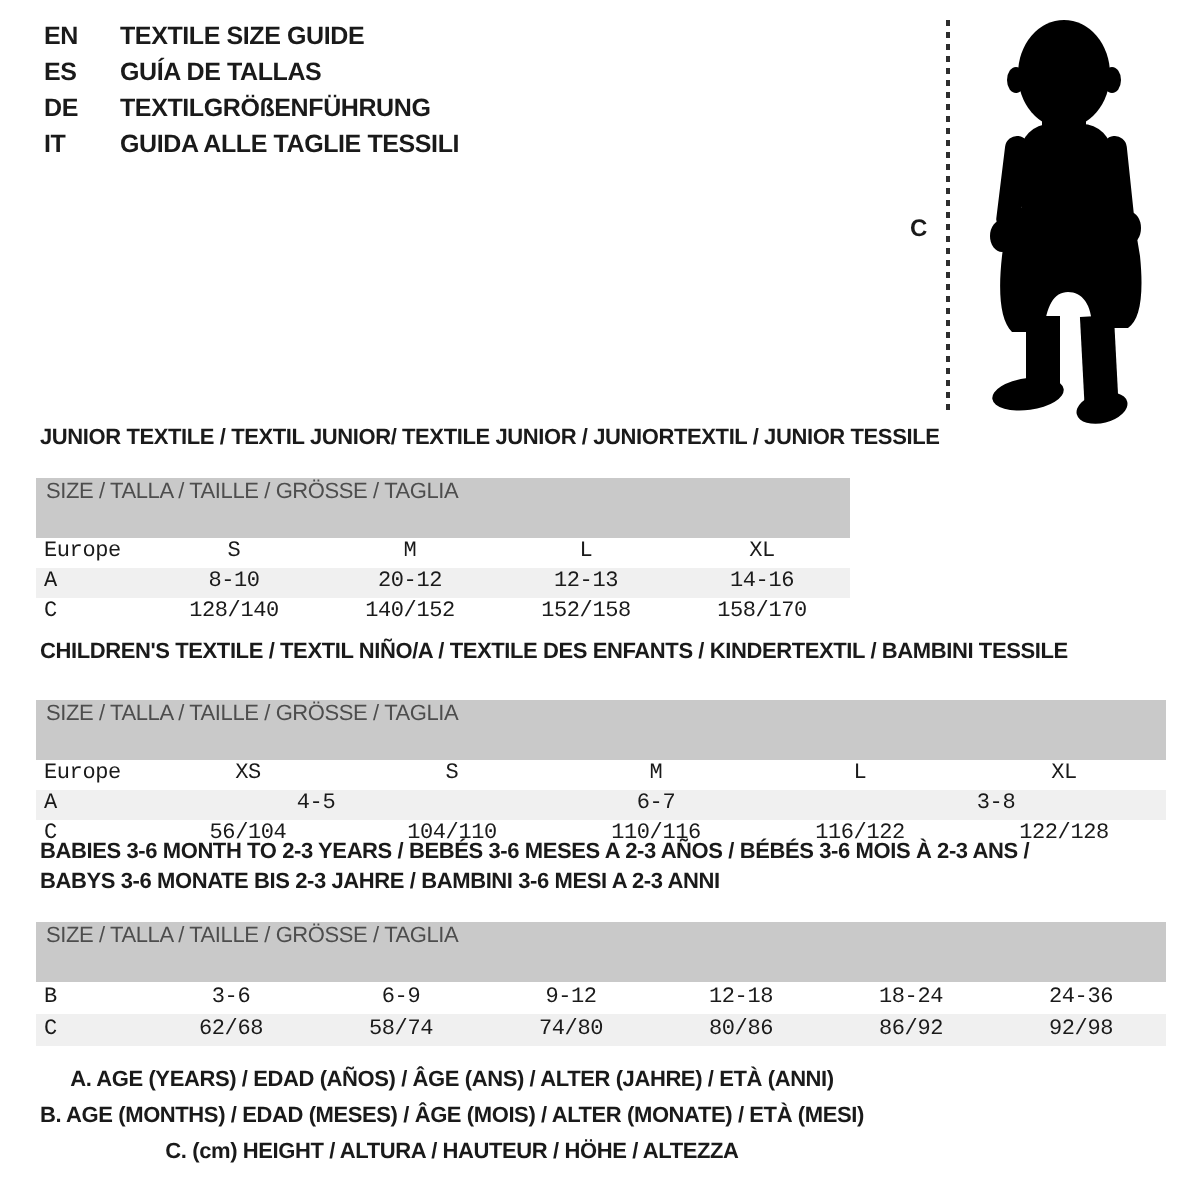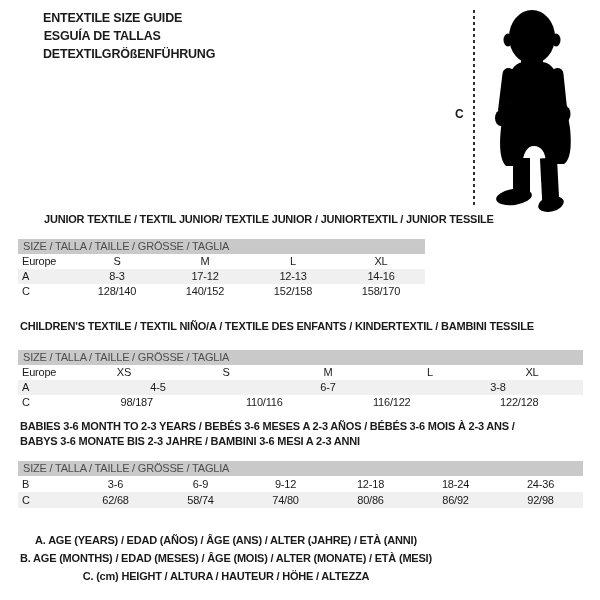--- a/index.html
+++ b/index.html
@@ -7,21 +7,21 @@
   body { font-family: "Liberation Sans", sans-serif; color: #1a1a1a; }
   .page {
     position: relative;
     width: 600px; height: 600px;
     background: #ffffff;
     overflow: hidden;
     letter-spacing: -0.2px;
   }
 
   
-  .lang-block { position: absolute; left: 22px; top: 9px; text-align: right; }
+  .lang-block { position: absolute; left: 22px; top: 9px; }
   .lang-row { display: flex; line-height: 18px; font-size: 12.5px; font-weight: bold; }
   .lang-code { width: 38px; }
   .lang-text { white-space: nowrap; }
 
   
   .figure-area { position: absolute; left: 450px; top: 0; width: 150px; height: 215px; }
   .measure-line {
     position: absolute; left: 23px; top: 10px; width: 2px; height: 197px;
     background: repeating-linear-gradient(to bottom, #2d2d2d 0 3px, transparent 3px 6px);
   }
@@ -31,25 +31,25 @@
   }
   .toddler { position: absolute; left: 38px; top: 8px; }
 
   
   .tbl-title {
     position: absolute; left: 20px;
     font-size: 11px; font-weight: bold; line-height: 15px; white-space: nowrap;
   }
   .size-table { position: absolute; left: 18px; }
   .size-table .hdr {
-    height: 15px; line-height: 15px;
+    height: 30px; line-height: 15px;
     background: #c9c9c9; color: #4d4d4d;
     font-size: 11px; padding-left: 5px;
   }
-  .size-table .row { display: flex; height: 15px; line-height: 15px; font-size: 11px; }
+  .size-table .row { display: flex; height: 15px; line-height: 15px; font-size: 11px; font-family: Liberation Mono, monospace; }
   .size-table .row.alt { background: #f0f0f0; }
   .size-table .lbl { width: 55px; padding-left: 4px; }
   .size-table .val { flex: 1; text-align: center; }
   .t3 .row { height: 16px; line-height: 16px; }
 
   
   .notes { position: absolute; left: 20px; top: 531px; }
   .note-line { font-size: 11px; font-weight: bold; line-height: 18px; white-space: nowrap; text-align: center; }
 </style>
 </head>
@@ -63,20 +63,24 @@
       <span class="lang-text">TEXTILE SIZE GUIDE</span>
     </div>
     <div class="lang-row">
       <span class="lang-code">ES</span>
       <span class="lang-text">GUÍA DE TALLAS</span>
     </div>
     <div class="lang-row">
       <span class="lang-code">DE</span>
       <span class="lang-text">TEXTILGRÖßENFÜHRUNG</span>
     </div>
+    <div class="lang-row">
+      <span class="lang-code">IT</span>
+      <span class="lang-text">GUIDA ALLE TAGLIE TESSILI</span>
+    </div>
   </div>
 
   <div class="figure-area">
     <div class="measure-line"></div>
     <div class="measure-label">C</div>
     <svg class="toddler" width="95" height="205" viewBox="0 0 95 205" xmlns="http://www.w3.org/2000/svg">
       <g fill="#000000">
         <ellipse cx="44" cy="29" rx="23" ry="27"></ellipse>
         <ellipse cx="20" cy="32" rx="4.5" ry="6.5"></ellipse>
         <ellipse cx="68" cy="32" rx="4.5" ry="6.5"></ellipse>
@@ -88,34 +92,34 @@
         <ellipse cx="77" cy="106" rx="5.5" ry="8"></ellipse>
         <path d="M16,96 L78,96 L82,120 C84,140 82,152 76,156 L58,156 C58,144 53,138 46,138 C39,138 35,145 34,158 L18,158 C12,152 11,138 13,120 Z"></path>
         <rect x="25" y="150" width="17" height="38"></rect>
         <rect x="53" y="150" width="17" height="44" transform="rotate(-3 61 170)"></rect>
         <ellipse cx="26" cy="189" rx="18" ry="8" transform="rotate(-8 26 189)"></ellipse>
         <ellipse cx="63" cy="196" rx="13" ry="7.5" transform="rotate(-14 63 196)"></ellipse>
       </g>
     </svg>
   </div>
 
-  <div class="tbl-title" style="top:212px;margin-left:24px;">JUNIOR TEXTILE / TEXTIL JUNIOR/ TEXTILE JUNIOR / JUNIORTEXTIL / JUNIOR TESSILE</div>
+  <div class="tbl-title" style="top:212px;">JUNIOR TEXTILE / TEXTIL JUNIOR/ TEXTILE JUNIOR / JUNIORTEXTIL / JUNIOR TESSILE</div>
   <div class="size-table t1" style="top:239px; width:407px;">
     <div class="hdr">SIZE / TALLA / TAILLE / GRÖSSE / TAGLIA</div>
     <div class="row">
       <span class="lbl">Europe</span>
       <span class="val">S</span>
       <span class="val">M</span>
       <span class="val">L</span>
       <span class="val">XL</span>
     </div>
     <div class="row alt">
       <span class="lbl">A</span>
-      <span class="val">8-3</span>
-      <span class="val">17-12</span>
+      <span class="val">8-10</span>
+      <span class="val">20-12</span>
       <span class="val">12-13</span>
       <span class="val">14-16</span>
     </div>
     <div class="row">
       <span class="lbl">C</span>
       <span class="val">128/140</span>
       <span class="val">140/152</span>
       <span class="val">152/158</span>
       <span class="val">158/170</span>
     </div>
@@ -133,21 +137,22 @@
       <span class="val">XL</span>
     </div>
     <div class="row alt">
       <span class="lbl">A</span>
       <span class="val">4-5</span>
       <span class="val">6-7</span>
       <span class="val">3-8</span>
     </div>
     <div class="row">
       <span class="lbl">C</span>
-      <span class="val">98/187</span>
+      <span class="val">56/104</span>
+      <span class="val">104/110</span>
       <span class="val">110/116</span>
       <span class="val">116/122</span>
       <span class="val">122/128</span>
     </div>
   </div>
 
   <div class="tbl-title" style="top:419px;">
     <div>BABIES 3-6 MONTH TO 2-3 YEARS / BEBÉS 3-6 MESES A 2-3 AÑOS / BÉBÉS 3-6 MOIS À 2-3 ANS /</div>
     <div>BABYS 3-6 MONATE BIS 2-3 JAHRE / BAMBINI 3-6 MESI A 2-3 ANNI</div>
   </div>

